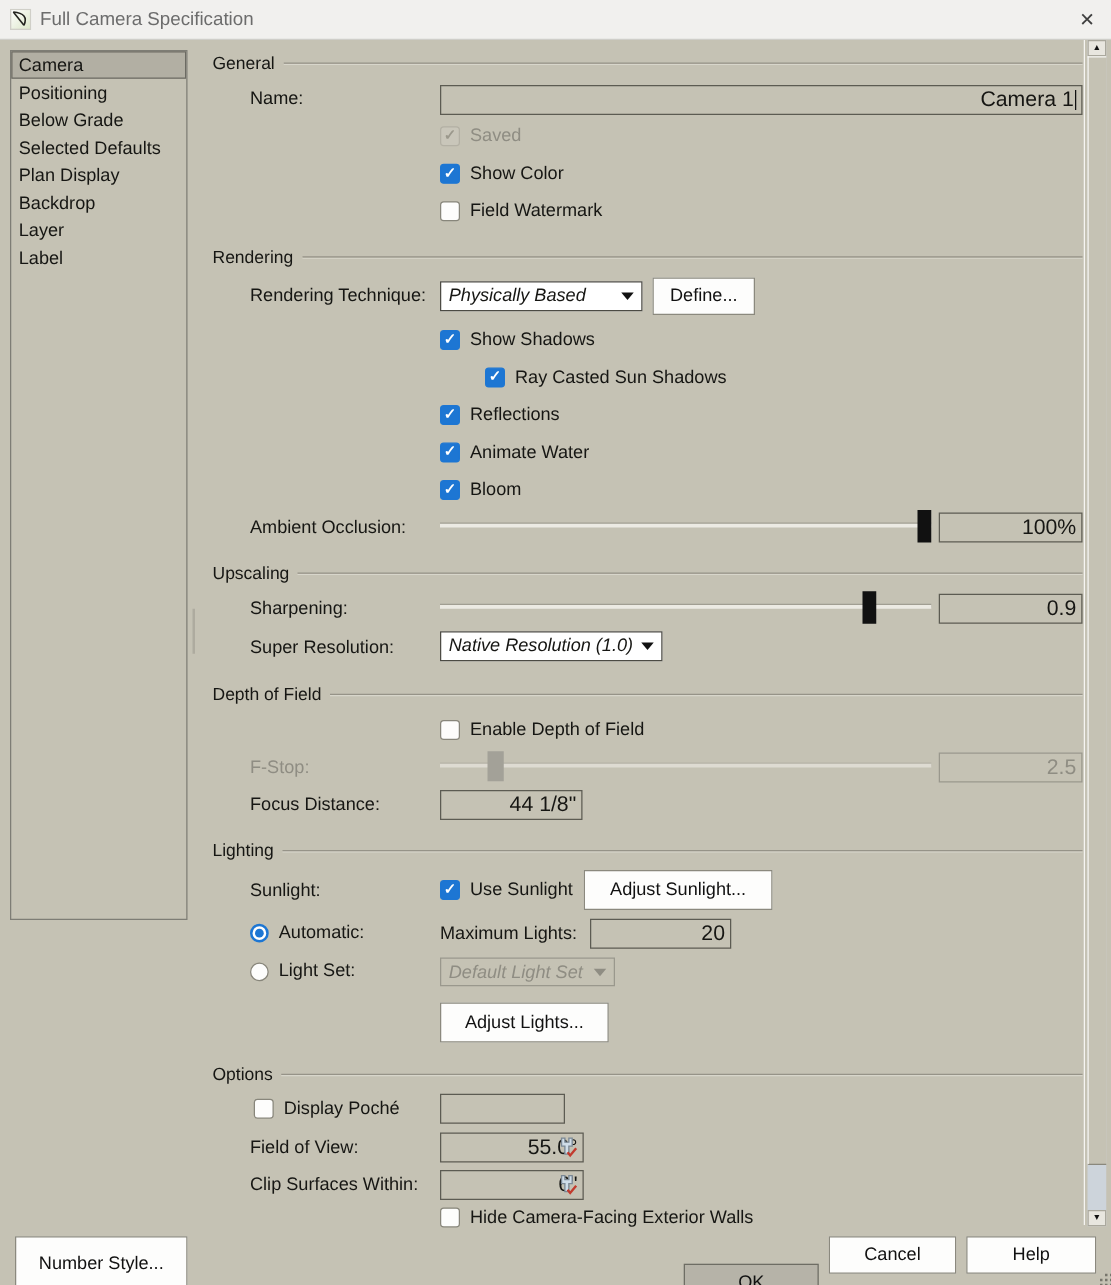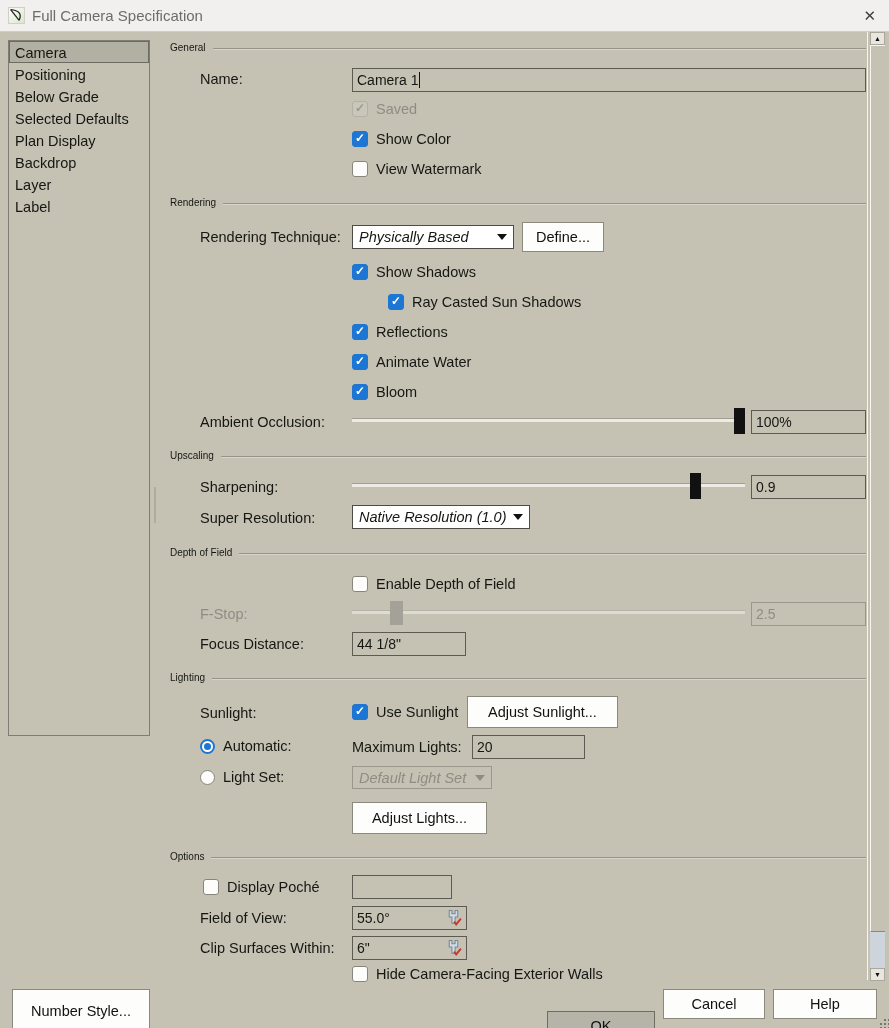--- a/index.html
+++ b/index.html
@@ -17,30 +17,30 @@
 
   
   .lb{position:absolute;left:8px;top:40px;width:142px;height:696px;
       border:1px solid #7e7d75;box-sizing:border-box;}
   .lb-item{height:22px;line-height:22px;padding-left:5px;font-size:14.5px;
            border:1px solid transparent;box-sizing:border-box;}
   .lb-item.sel{background:#b2afa3;border-color:#6c6b63;}
 
   
   .sec-h{position:absolute;left:170px;width:696px;display:flex;align-items:center;gap:7px;
-         font-size:10px;justify-content:center;}
+         font-size:14px;justify-content:center;}
   .sec-h::after{content:"";flex:1;border-top:1px solid #969388;box-shadow:0 1px 0 #d8d6cb;margin-top:1px;}
 
   
   .lbl{position:absolute;white-space:nowrap;font-size:14.5px;text-align:right;}
   .dis, .lbl.dis{color:#8f8d83;}
 
   
   .field{position:absolute;height:23px;border:1px solid #5c5b52;box-sizing:border-box;
-         display:flex;align-items:center;padding:11px 4px;background:transparent;font-size:14px;}
+         display:flex;align-items:center;padding:11px 4px;background:transparent;font-size:17px;justify-content:flex-end;}
   .field.dis{border-color:#9a988d;color:#8f8d83;}
   .caret{width:1px;height:16px;background:#111;margin-left:1px;}
   .wrench{position:absolute;right:4px;top:2px;width:17px;height:18px;}
 
   
   .cb-row{position:absolute;display:flex;align-items:center;gap:8px;height:18px;}
   .cb{width:16px;height:16px;border:1px solid #88867b;border-radius:3px;background:#fdfdfc;
       position:relative;box-sizing:border-box;flex:0 0 16px;}
   .cb.on{background:#1d76d3;border-color:#1d76d3;}
   .cb.on::after{content:"✓";position:absolute;left:2px;top:-1px;color:#fff;font-size:12px;font-weight:bold;}
@@ -138,21 +138,21 @@
   <div class="cb-row dis" style="left:352px;top:100px">
     <span class="cb disbox on"></span>
     <span class="txt">Saved</span>
   </div>
   <div class="cb-row" style="left:352px;top:130px">
     <span class="cb on"></span>
     <span class="txt">Show Color</span>
   </div>
   <div class="cb-row" style="left:352px;top:160px">
     <span class="cb"></span>
-    <span class="txt">View Watermark</span>
+    <span class="txt">Field Watermark</span>
   </div>
 
   <div class="sec-h" style="top:197px">
       <span>Rendering</span>
     </div>
   <div class="lbl" style="left:200px;top:229px">Rendering Technique:</div>
   <div class="dd" style="left:352px;top:225px;width:162px">
     <span>Physically Based</span>
       <span class="arr"></span>
   </div>

